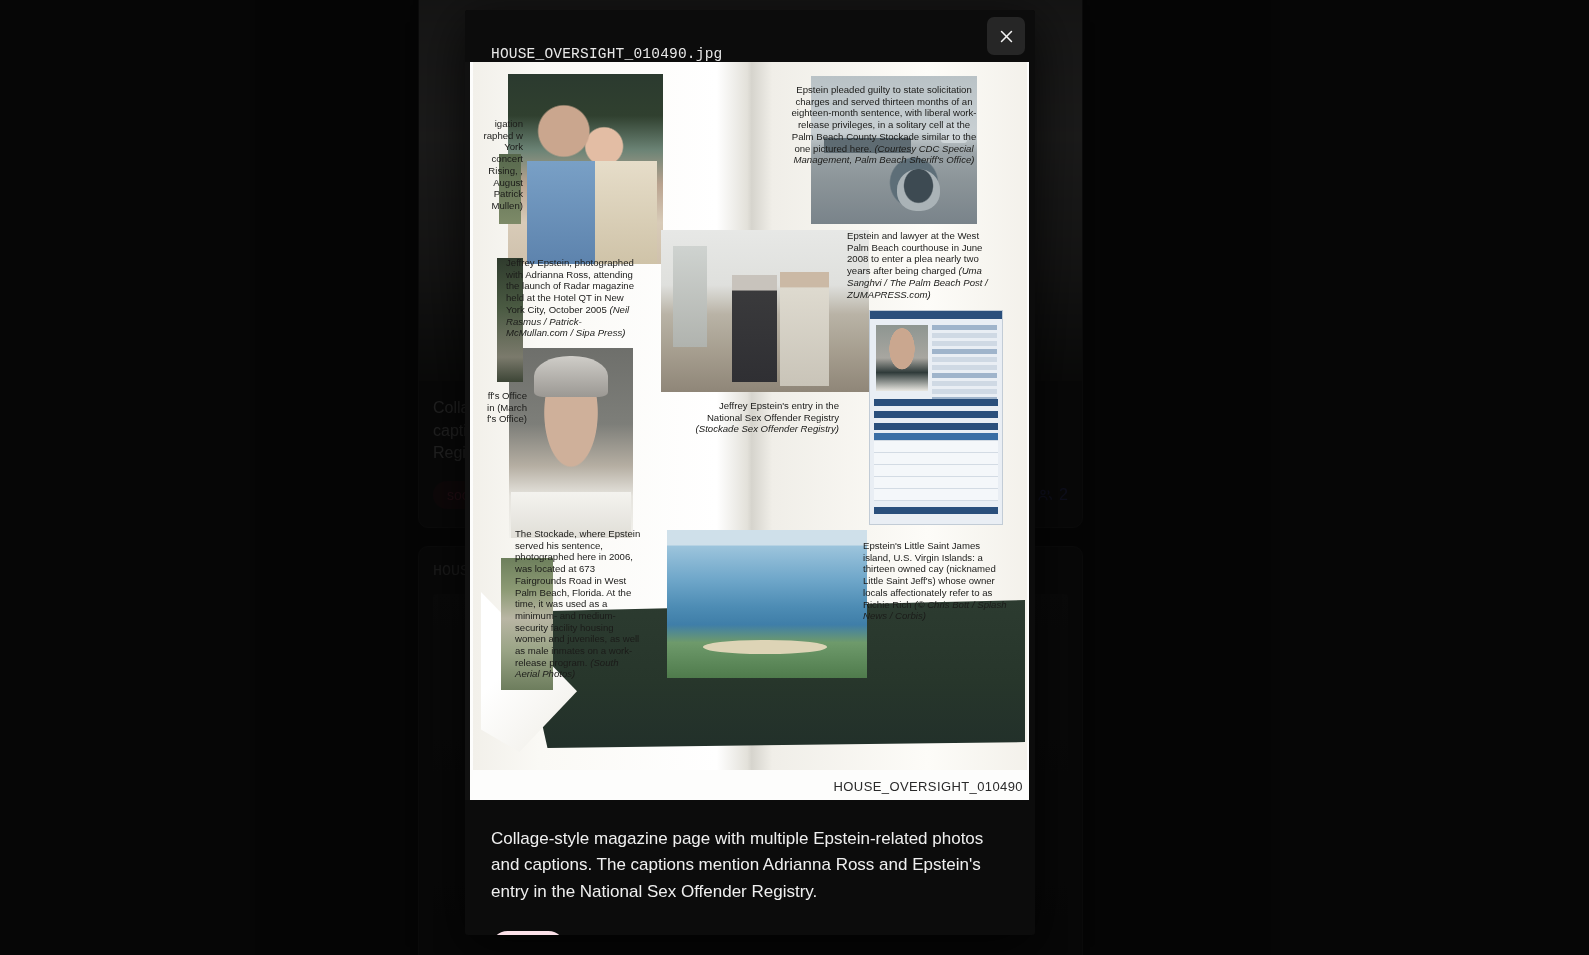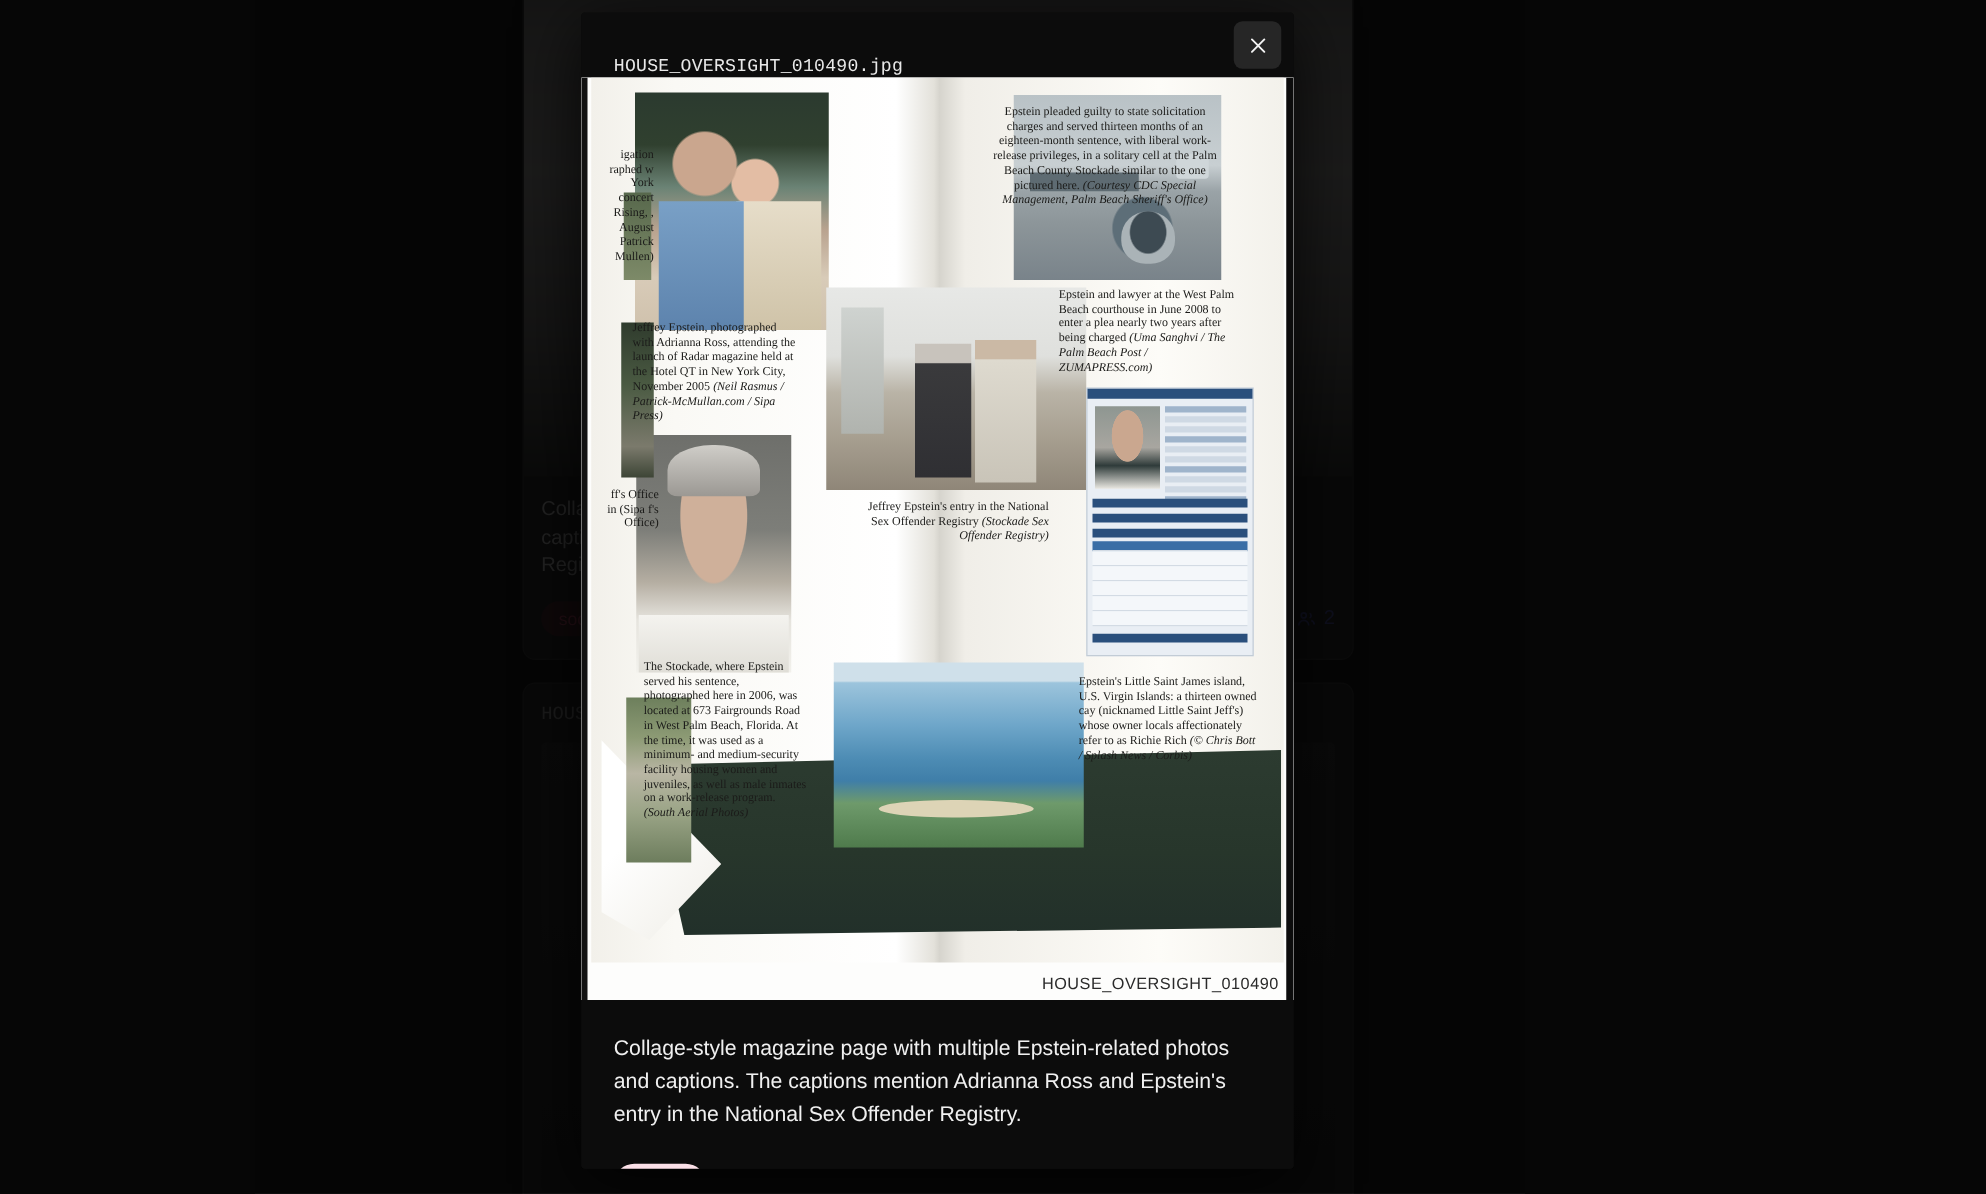--- a/index.html
+++ b/index.html
@@ -261,21 +261,21 @@
     background: linear-gradient(180deg,#2f3b2d, #4a5a42 40%, #7b7a6c 80%, #3d4536);
   }
   .ph-aerial2 {
     left:26px; top:92px; width:22px; height:70px;
     background: linear-gradient(180deg,#57684c,#7d8a68);
   }
 
   
   .cap {
     position:absolute;
-    font-family: Liberation Serif, serif;
+    font-family: Liberation Sans, sans-serif;
     color:#1b1b19;
     font-size: 9.6px;
     line-height: 1.22;
   }
   .cap em { font-style: italic; }
   .cap-right { text-align: right; }
   .cap-center { text-align: center; }
 
   #cap-left-edge   { left:8px;  top:56px;  width:42px;  text-align:right; }
   #cap-cell        { left:318px;top:22px;  width:186px; text-align:center; }
@@ -438,25 +438,25 @@
           <div class="ph ph-side"></div>
 
           <div class="cap" id="cap-left-edge">igation raphed w York concert Rising, , August Patrick Mullen)</div>
 
           <div class="cap cap-center" id="cap-cell">
             <span>Epstein pleaded guilty to state solicitation charges and served thirteen months of an eighteen-month sentence, with liberal work-release privileges, in a solitary cell at the Palm Beach County Stockade similar to the one pictured here.</span>
             <em>(Courtesy CDC Special Management, Palm Beach Sheriff's Office)</em>
           </div>
 
           <div class="cap" id="cap-couple">
-            <span>Jeffrey Epstein, photographed with Adrianna Ross, attending the launch of Radar magazine held at the Hotel QT in New York City, November 2005</span>
+            <span>Jeffrey Epstein, photographed with Adrianna Ross, attending the launch of Radar magazine held at the Hotel QT in New York City, October 2005</span>
             <em>(Neil Rasmus / Patrick-McMullan.com / Sipa Press)</em>
           </div>
 
-          <div class="cap" id="cap-sheriff">ff's Office in (Sipa f's Office)</div>
+          <div class="cap" id="cap-sheriff">ff's Office in (March f's Office)</div>
 
           <div class="cap" id="cap-courthouse">
             <span>Epstein and lawyer at the West Palm Beach courthouse in June 2008 to enter a plea nearly two years after being charged</span>
             <em>(Uma Sanghvi / The Palm Beach Post / ZUMAPRESS.com)</em>
           </div>
 
           <div class="cap cap-right" id="cap-registry">
             <span>Jeffrey Epstein's entry in the National Sex Offender Registry</span>
             <em>(Stockade Sex Offender Registry)</em>
           </div>

